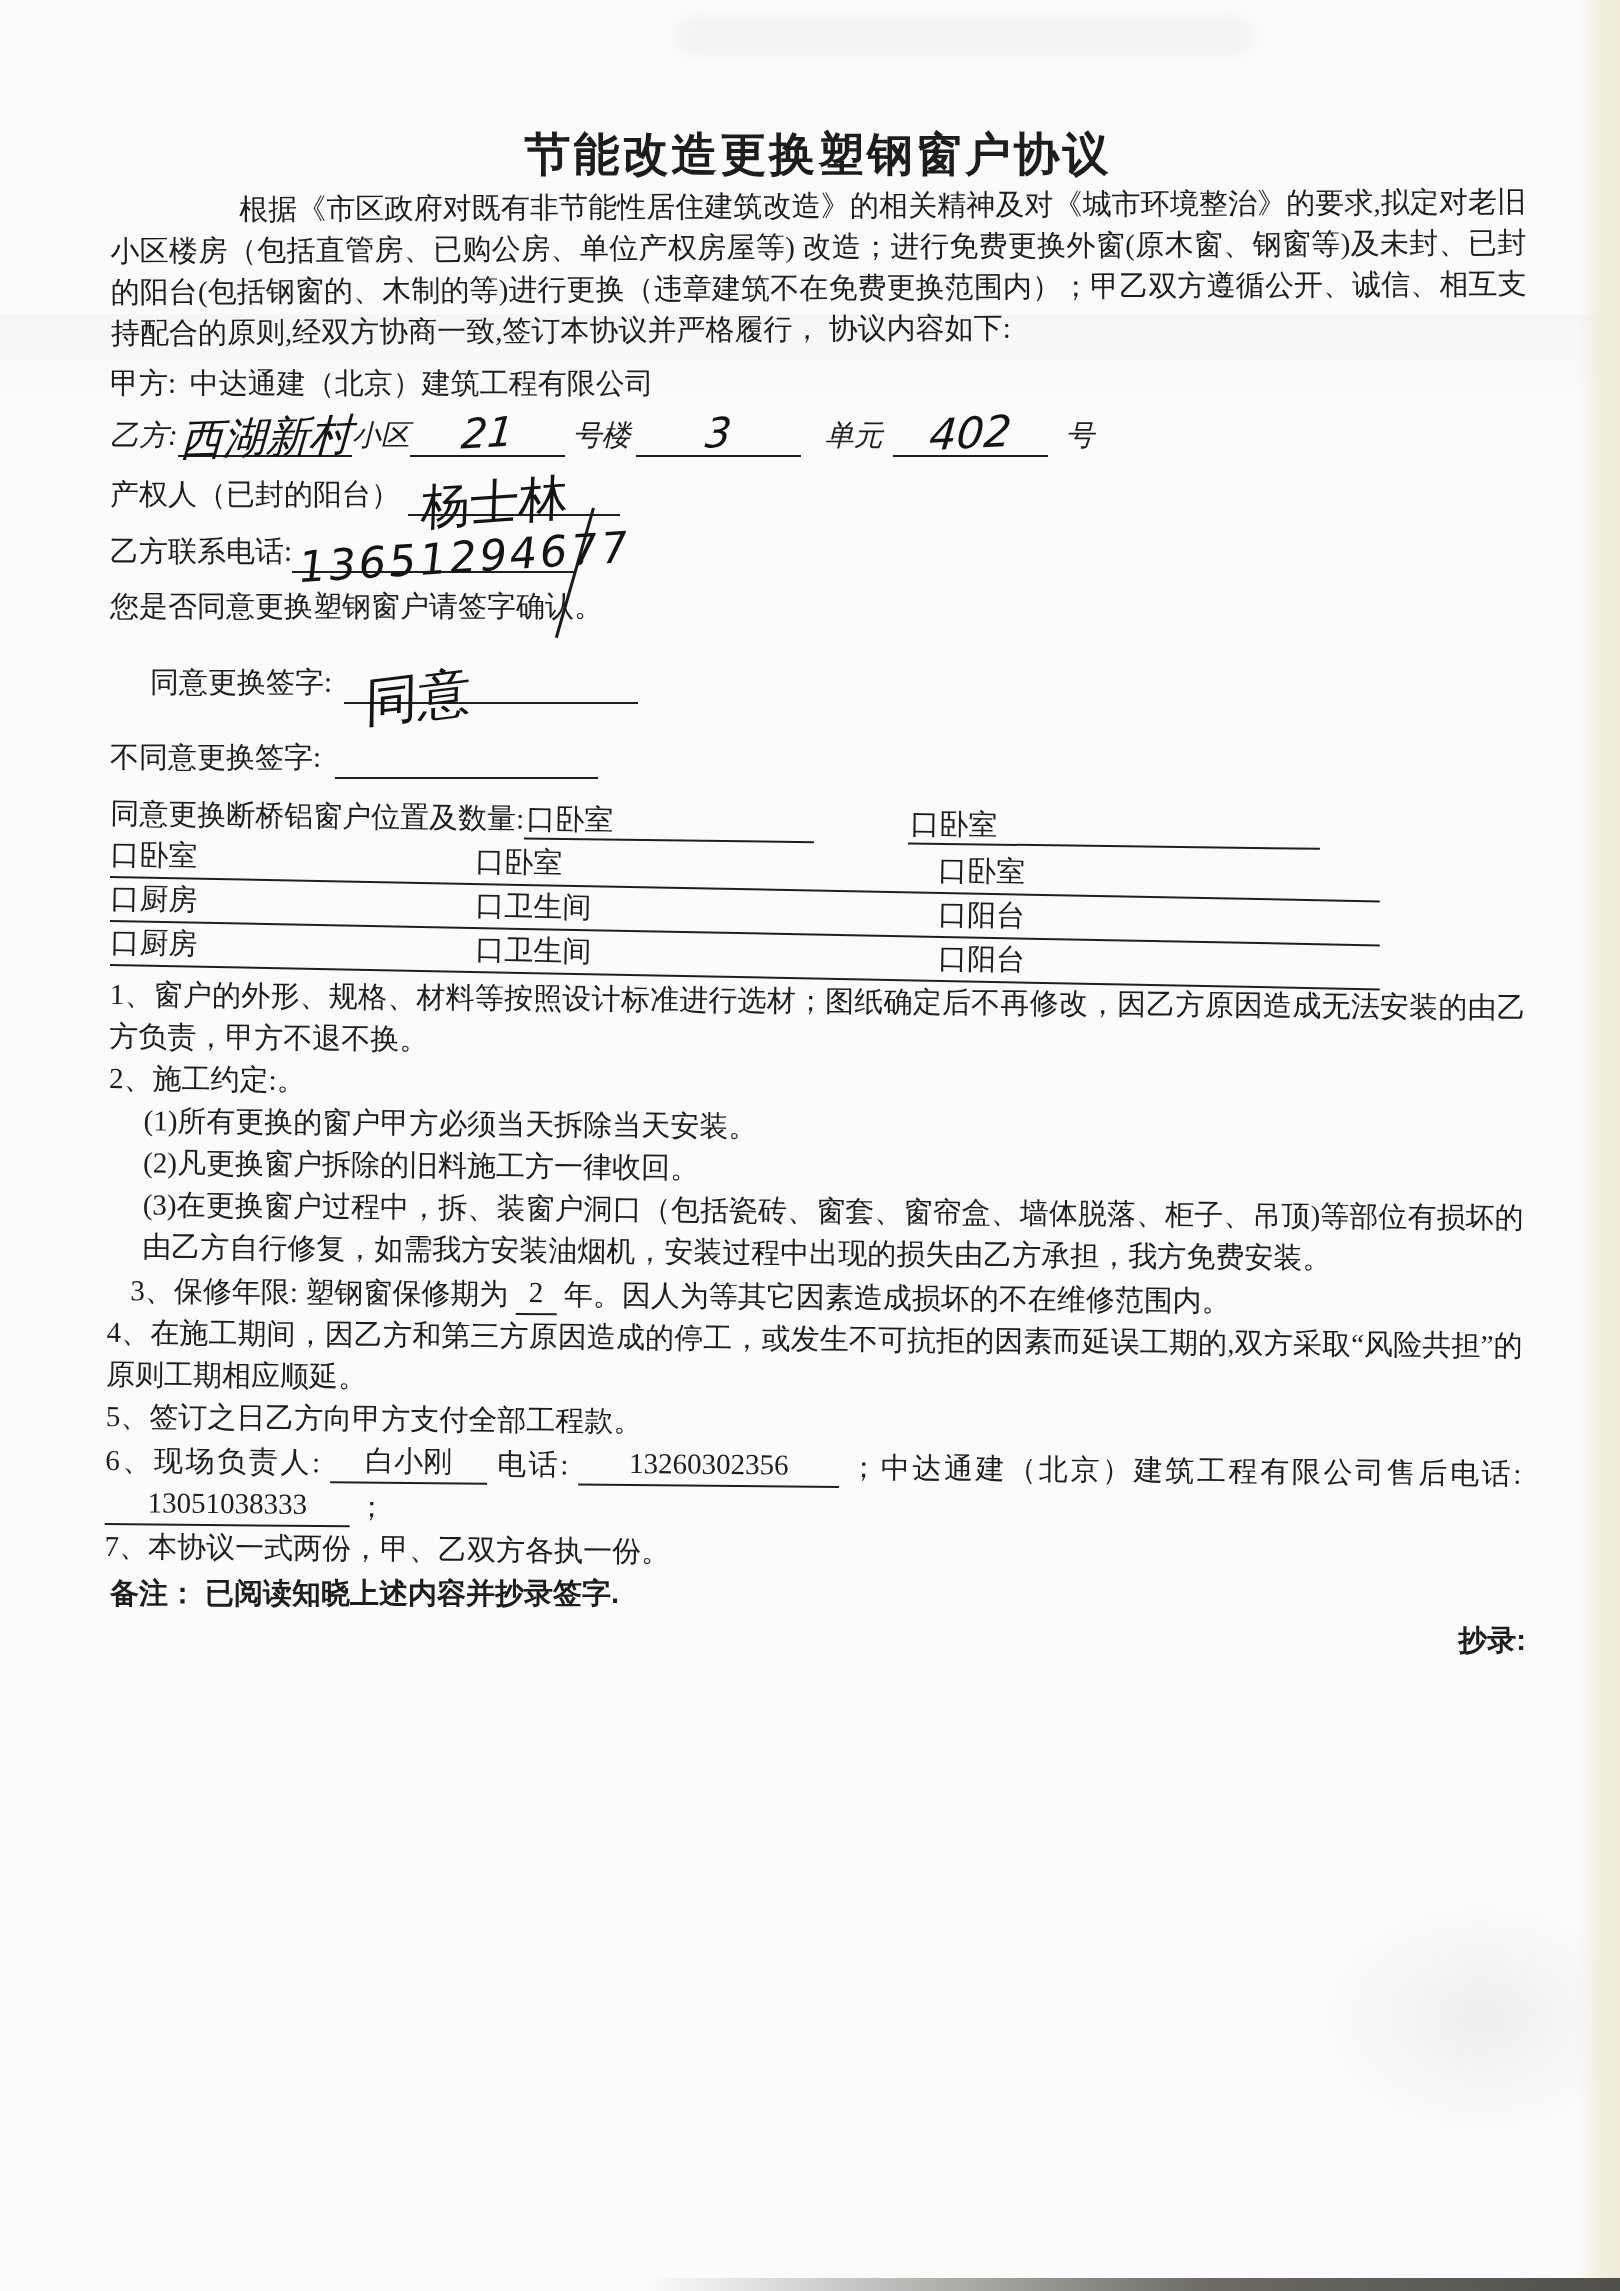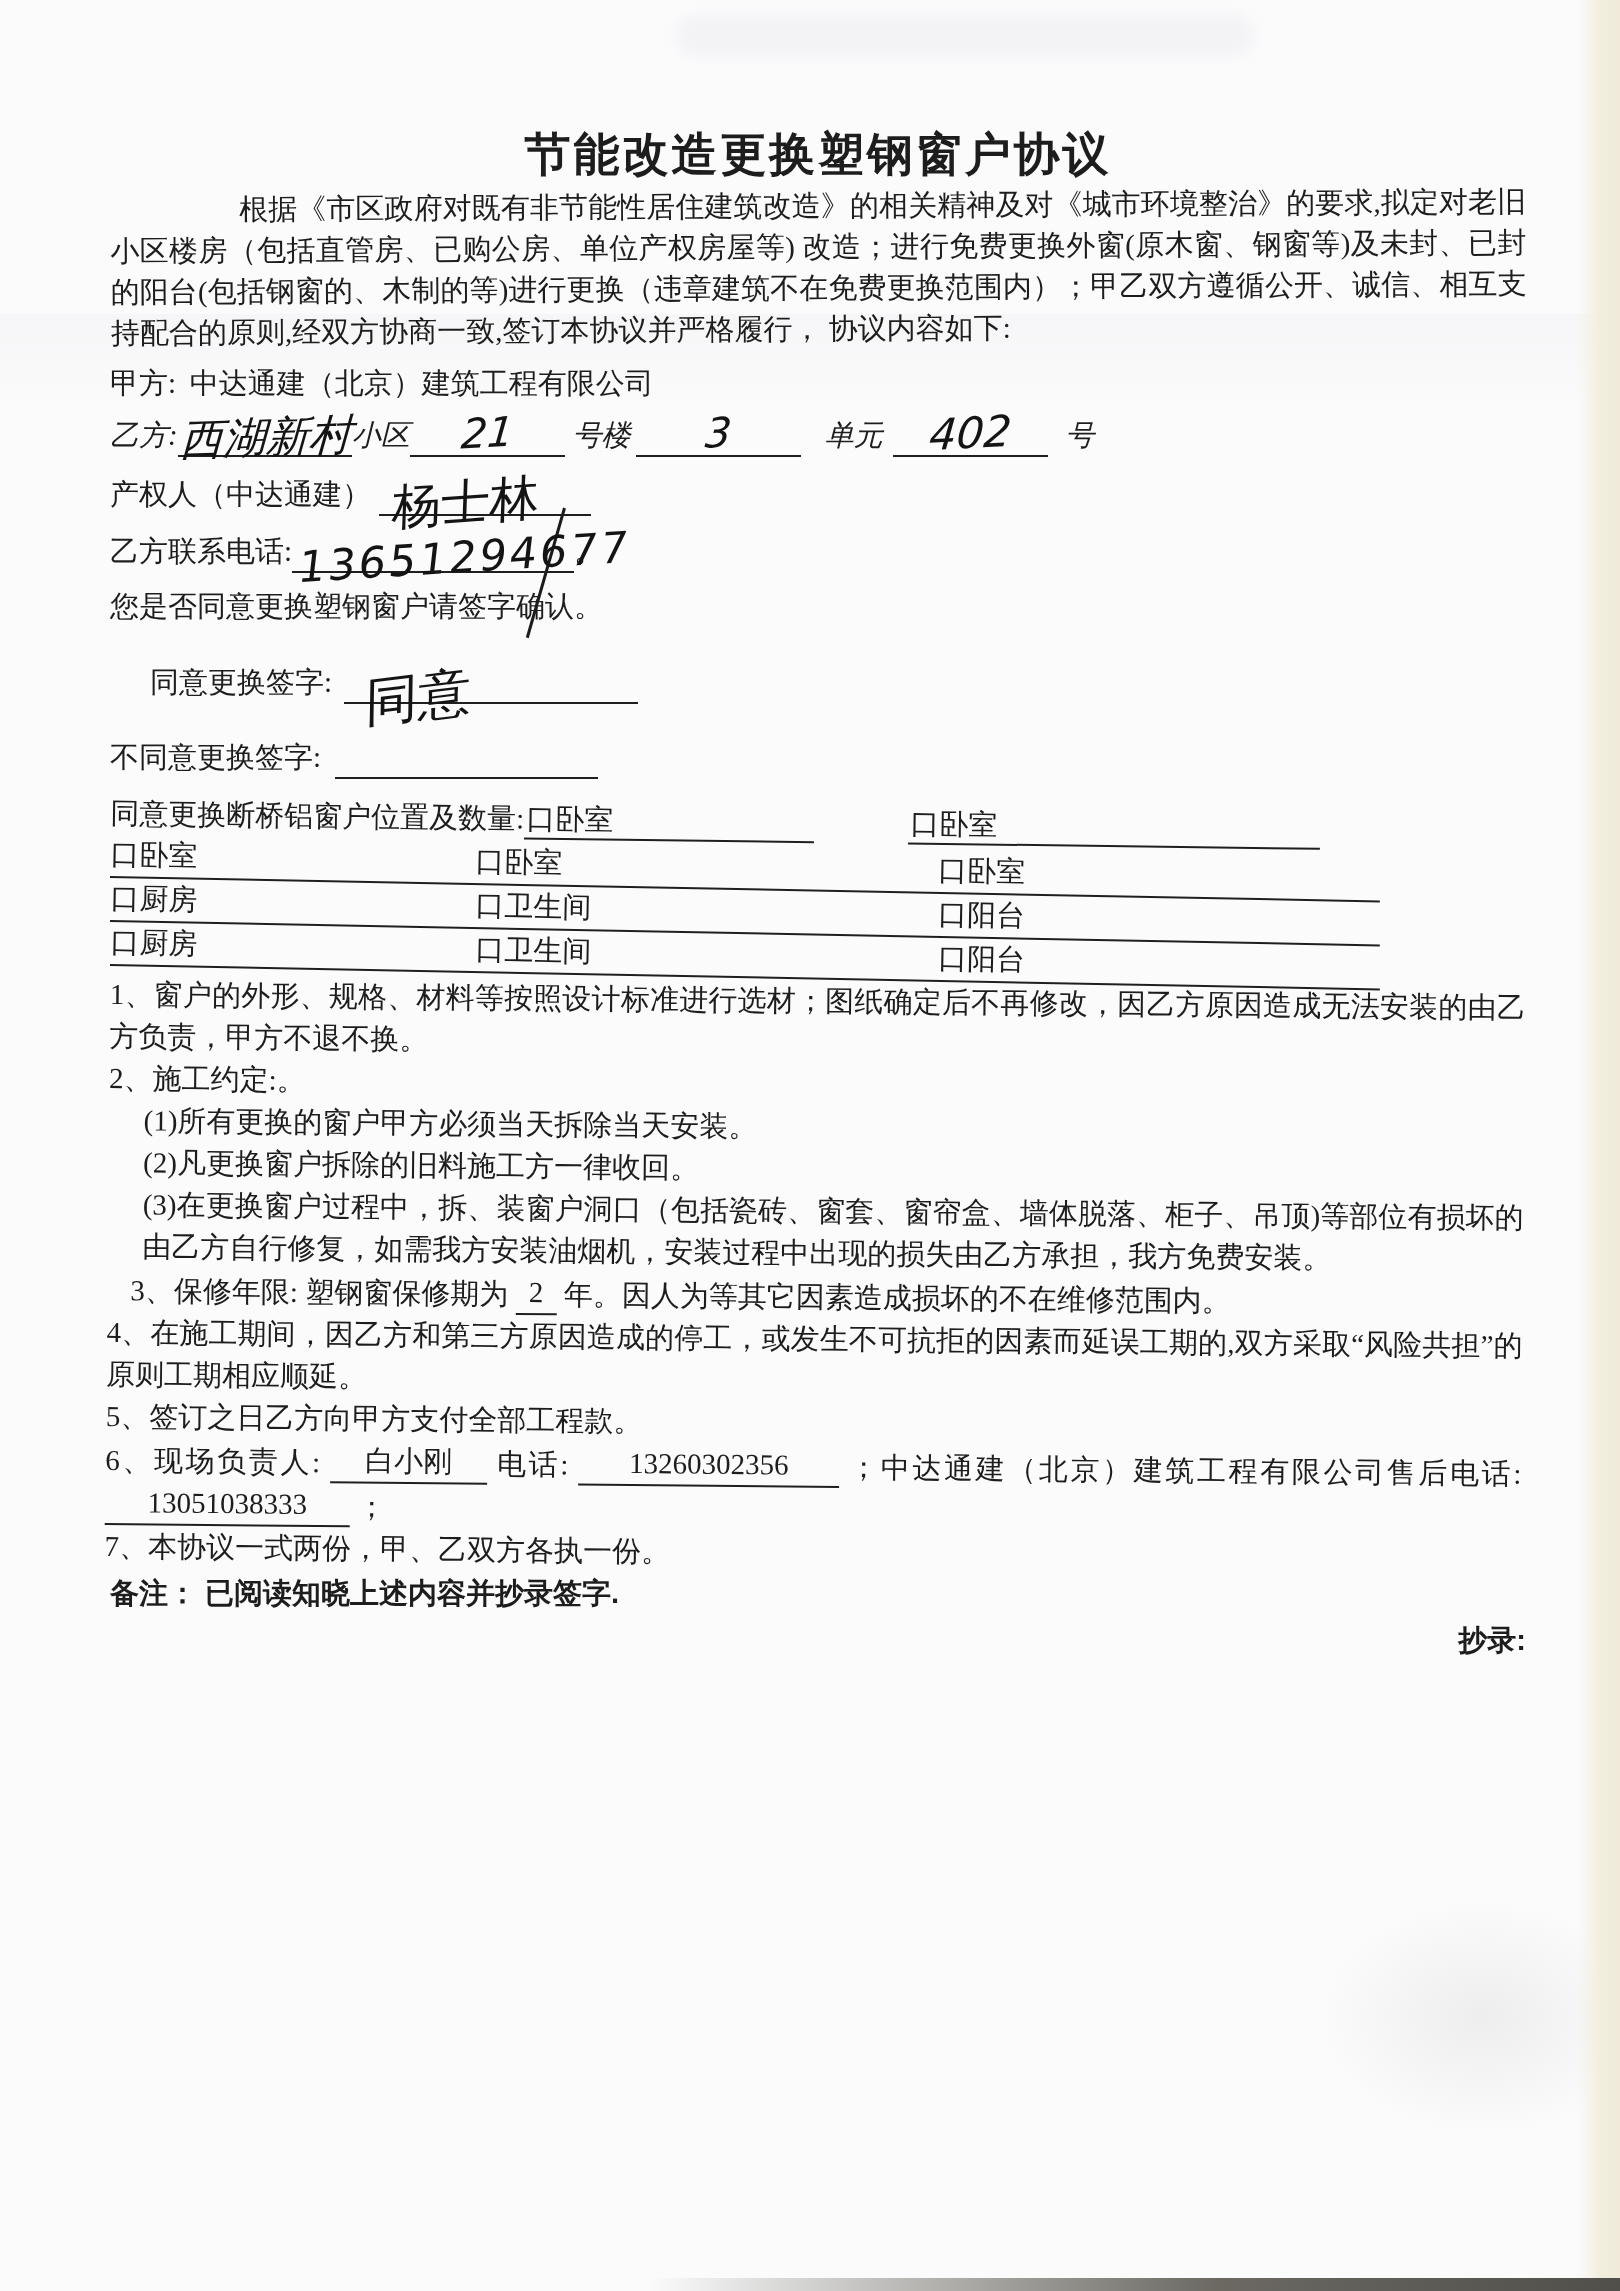--- a/index.html
+++ b/index.html
@@ -128,21 +128,21 @@
         <span class="hw hw-num">3</span>
       </span>
       <span style="margin-left:23.5px;">单元</span>
       <span class="blank" style="width:155px;margin-left:9.8px;">
         <span class="hw hw-num" style="font-size:43px;">402</span>
       </span>
       <span style="margin-left:17.6px;">号</span>
     </div>
 
     <div class="line l-owner">
-      <span>产权人（中达通建）</span>
+      <span>产权人（已封的阳台）</span>
       <span class="blank" style="width:212px;margin-left:7.8px;">
         <span class="hw hw-owner">杨士林</span>
         <span class="tail"></span>
       </span>
     </div>
 
     <div class="line l-phone">
       <span>乙方联系电话:</span>
       <span class="blank" style="width:282px;">
         <span class="hw hw-phone">13651294677</span>

